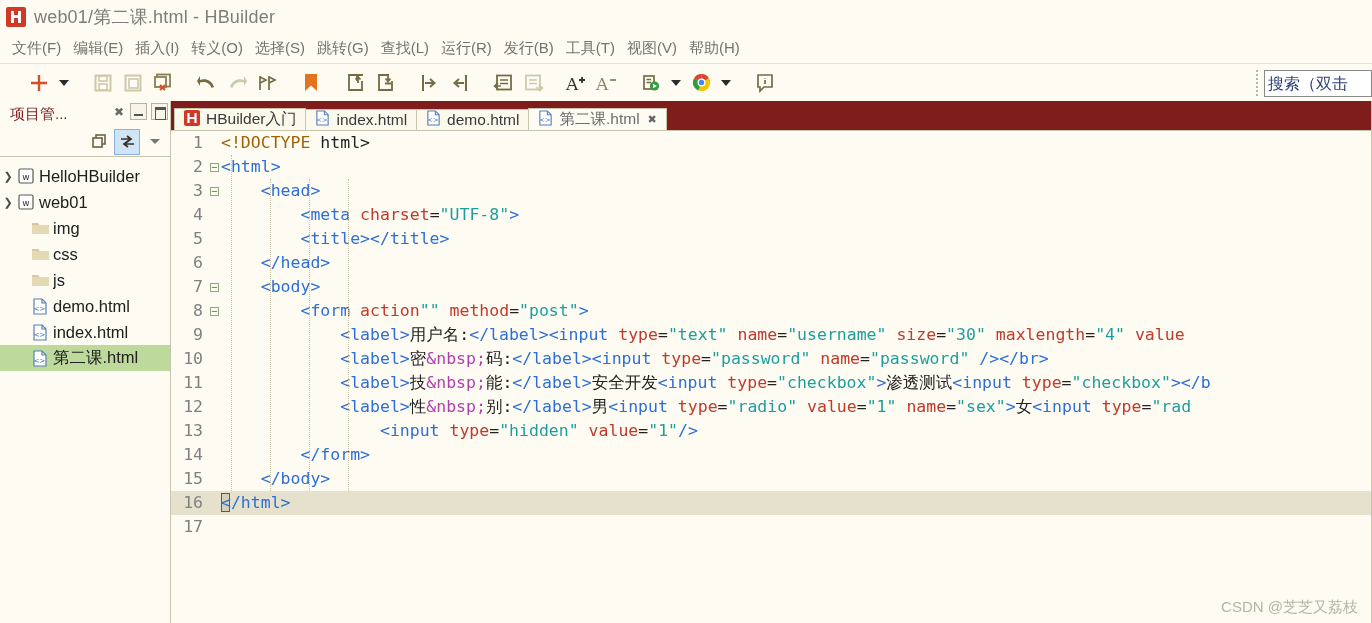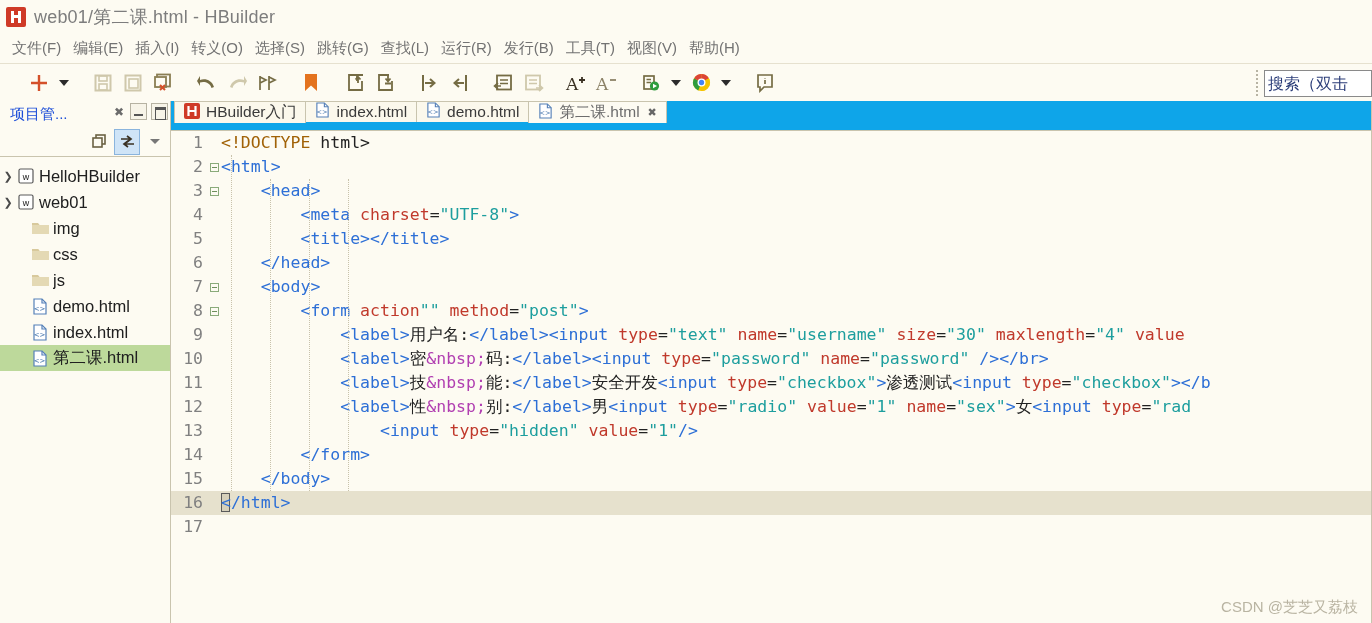--- a/index.html
+++ b/index.html
@@ -145,21 +145,21 @@
     position: relative;
   }
   .panel-header {
     height: 26px;
     display: flex; align-items: center;
     padding-left: 10px;
     position: relative;
   }
   .panel-title {
     font-size: 15px;
-    color: #1d4ed8;
+    color: #7f1d1d;
     white-space: nowrap;
   }
   .panel-hdr-icons {
     position: absolute; right: 2px; top: 2px;
     display: flex; align-items: center; gap: 4px;
   }
   .x-icon { font-size: 12px; color: #6b6b6b; line-height: 1; padding: 2px; }
   .min-btn, .max-btn {
     width: 17px; height: 17px;
     border: 1px solid #b6b2a2;
@@ -227,22 +227,22 @@
     display: flex;
     flex-direction: column;
     min-width: 0;
     background: #fdfbf2;
     position: relative;
   }
   .tabbar {
     height: 30px;
     flex: 0 0 30px;
     display: flex;
-    align-items: flex-start;
-    background: #0ea5e9;
+    align-items: flex-end;
+    background: #7f1d1d;
     border-bottom: 1px solid #c9c4ae;
     padding-left: 3px;
   }
   .tab {
     display: flex; align-items: center;
     gap: 6px;
     padding: 0 9px;
     font-size: 15.5px;
     color: #3a3a3a;
     border: 1px solid #c9c4ae;

